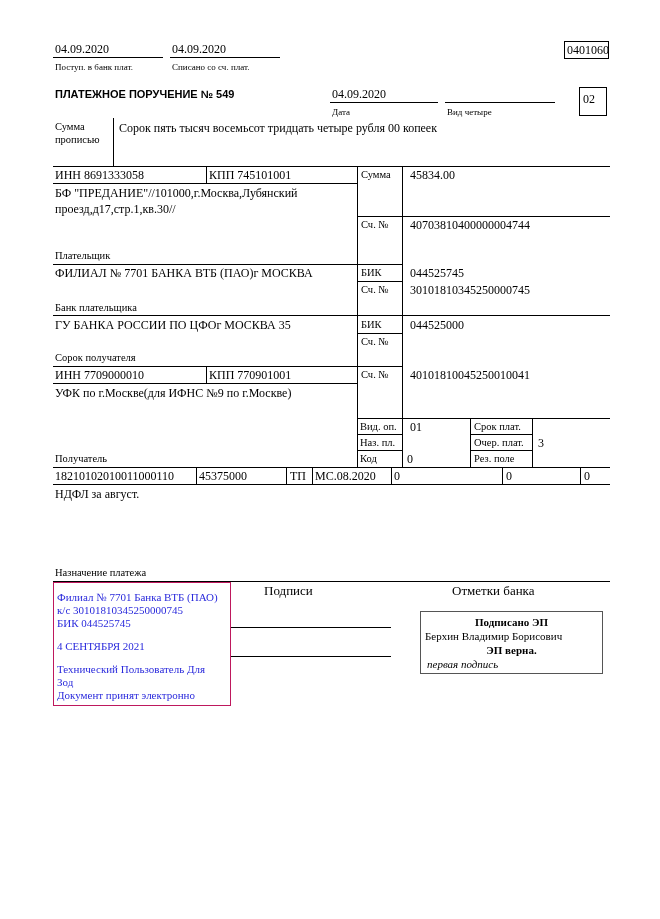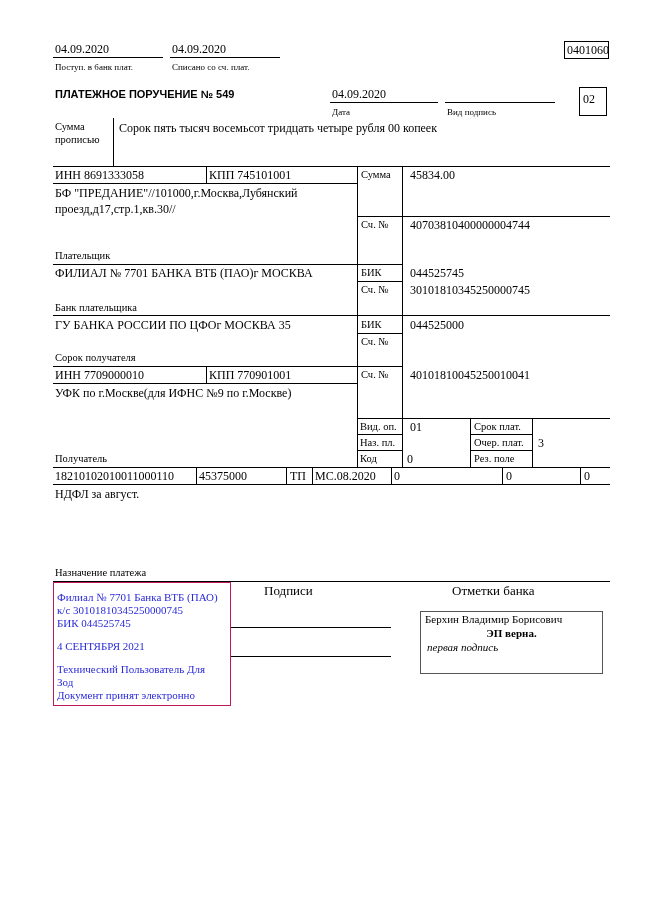--- a/index.html
+++ b/index.html
@@ -29,21 +29,21 @@
 <div class="box t" style="left:564px;top:41px;width:45px;height:18px;padding:1px 2px;">0401060</div>
 
 <div class="abs title" style="left:55px;top:88px;">ПЛАТЕЖНОЕ ПОРУЧЕНИЕ № 549</div>
 
 <div class="abs t" style="left:332px;top:87px;">04.09.2020</div>
 <div class="hl" style="left:330px;top:102px;width:108px;"></div>
 <div class="abs sm" style="left:332px;top:107px;">Дата</div>
 
 <div class="abs t" style="left:447px;top:87px;"></div>
 <div class="hl" style="left:445px;top:102px;width:110px;"></div>
-<div class="abs sm" style="left:447px;top:107px;">Вид подпись</div>
+<div class="abs sm" style="left:447px;top:107px;">Вид четыре</div>
 
 <div class="box t" style="left:579px;top:87px;width:28px;height:29px;padding:4px 3px;">02</div>
 
 <div class="abs lbl" style="left:55px;top:121px;">Сумма</div>
 <div class="abs lbl" style="left:55px;top:134px;">прописью</div>
 <div class="vl" style="left:113px;top:118px;height:48px;"></div>
 <div class="abs t" style="left:119px;top:121px;">Сорок пять тысяч восемьсот тридцать четыре рубля 00 копеек</div>
 
 <div class="hl" style="left:53px;top:166px;width:557px;"></div>
 
@@ -146,16 +146,17 @@
   <div>Зод</div>
   <div>Документ принят электронно</div>
 </div>
 
 <div class="abs t" style="left:264px;top:584px;font-size:13px;">Подписи</div>
 <div class="hl" style="left:231px;top:627px;width:160px;"></div>
 <div class="hl" style="left:231px;top:656px;width:160px;"></div>
 
 <div class="abs t" style="left:452px;top:584px;font-size:13px;">Отметки банка</div>
 <div class="bankmark" style="left:420px;top:611px;width:183px;height:63px;">
+  <div style="text-align:center;font-weight:bold;margin-top:3px;">Подписано ЭП</div>
   <div style="padding-left:4px;">Берхин Владимир Борисович</div>
   <div style="text-align:center;font-weight:bold;">ЭП верна.</div>
   <div style="padding-left:6px;font-style:italic;">первая подпись</div>
 </div>
 
 </body></html>

